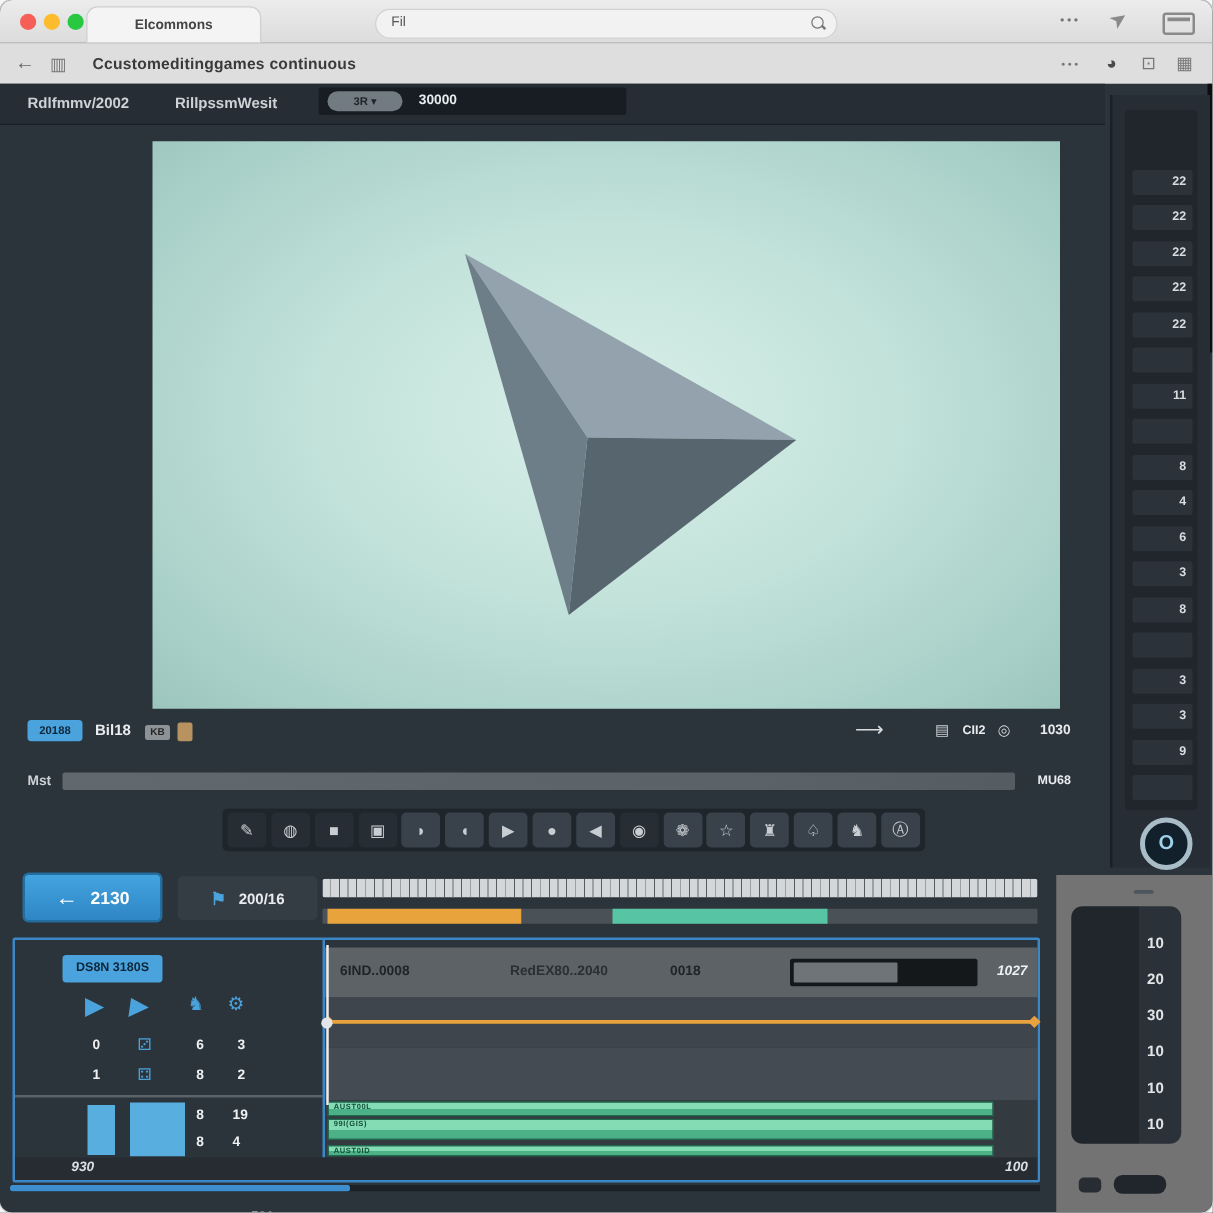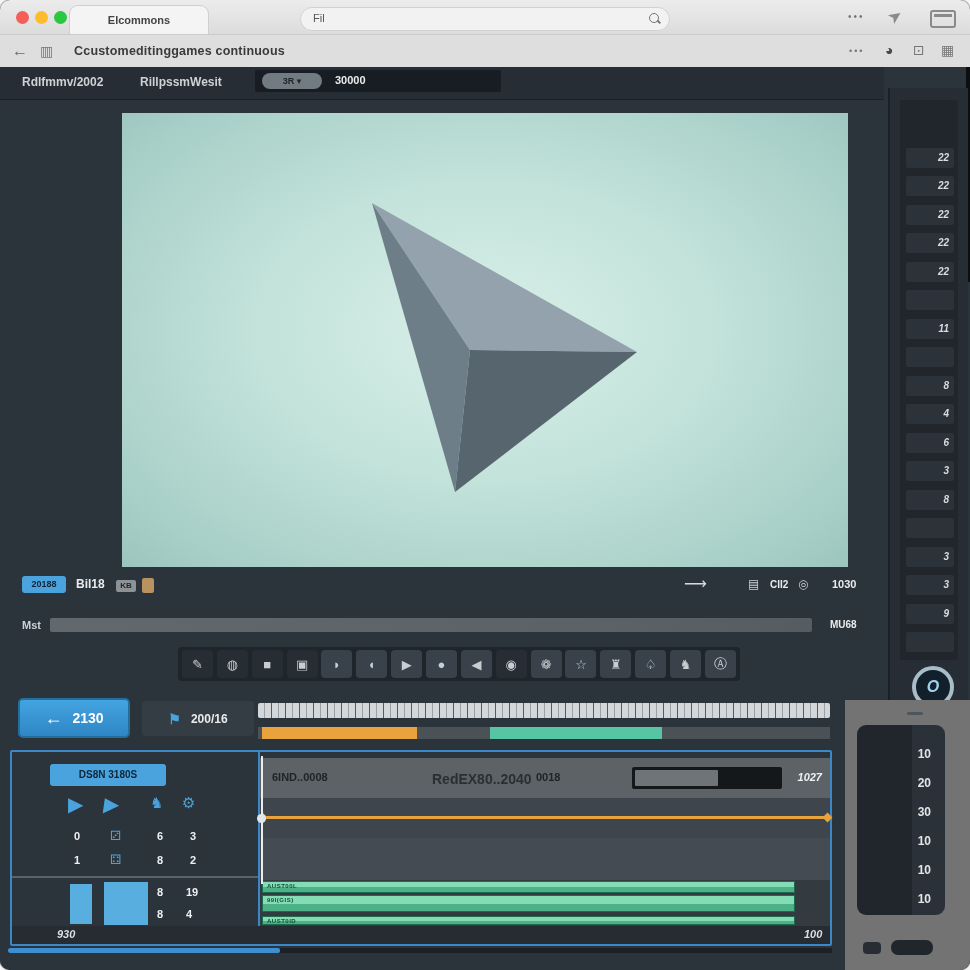--- a/index.html
+++ b/index.html
@@ -47,21 +47,21 @@
   
   #block{position:absolute;left:10px;top:683px;width:822px;height:196px;border:2px solid #3b87c8;border-radius:2px;box-sizing:border-box;background:#2b333b;}
   #leftpanel{position:absolute;left:0;top:0;width:246px;height:174px;background:#2b333b;}
   #vdivider{position:absolute;left:246px;top:0;width:2px;height:174px;background:#3b87c8;}
   #rarea{position:absolute;left:248px;top:0;width:570px;height:174px;}
   .num{color:#eef0f2;font-weight:bold;font-size:11px;}
   .blue-ic{color:#4aa3dc;}
   .track{position:absolute;left:2px;width:533px;background:linear-gradient(#84dcb4 0 55%,#4db188 55% 100%);border:1px solid #1f6b4e;box-sizing:border-box;}
   .track .tl2{position:absolute;left:4px;top:1px;font-size:6px;color:#134d37;font-weight:bold;letter-spacing:.5px;}
   
-  #sidebar{position:absolute;left:888px;top:21px;width:78px;height:618px;background:#272d34;border-left:2px solid #1b2026;font-style:italic;}
+  #sidebar{position:absolute;left:888px;top:9px;width:78px;height:618px;background:#272d34;border-left:2px solid #1b2026;}
   #sbcol{position:absolute;left:10px;top:12px;width:58px;height:560px;background:#20262c;border-radius:3px;}
   .sb-row{position:absolute;left:6px;width:48px;height:20px;background:#2b323a;border-radius:2px;}
   .sb-row span{position:absolute;right:5px;top:4px;font-size:10px;font-weight:bold;color:#d9dcdf;}
   #powerbtn{position:absolute;left:22px;top:578px;width:34px;height:34px;border-radius:50%;background:#12202c;border:4px solid #a9bdc8;box-sizing:content-box;color:#9fd2ea;font-weight:bold;font-size:16px;text-align:center;line-height:34px;}
   
   #rpanel{position:absolute;left:845px;top:633px;width:125px;height:270px;background:#737373;}
   #rbox{position:absolute;left:12px;top:25px;width:88px;height:190px;border-radius:9px;background:linear-gradient(90deg,#20262c 0 62%,#2b3138 62% 100%);}
   .rnum{position:absolute;right:14px;font-size:12px;font-weight:bold;color:#e2e5e7;}
   
   #hscroll{position:absolute;left:8px;top:881px;width:824px;height:5px;background:#1b2127;}
@@ -166,21 +166,21 @@
     </button>
     <div id="ruler"></div>
     <div id="segtrack">
       <div class="abs" style="left:4px;top:0;width:155px;height:12px;background:#e8a33d;"></div>
       <div class="abs" style="left:232px;top:0;width:172px;height:12px;background:#57c4a4;"></div>
     </div>
 
     <div id="block">
 
       <div id="leftpanel">
-        <span class="abs badge-blue" style="left:38px;top:12px;width:116px;height:22px;font-size:10px;line-height:22px;text-align:center;">DS8N 3180S</span>
+        <span class="abs badge-blue" style="left:38px;top:12px;width:80px;height:22px;font-size:10px;line-height:22px;text-align:center;">DS8N 3180S</span>
         <span class="abs blue-ic" style="left:56px;top:40px;font-size:20px;">▶</span>
         <span class="abs blue-ic" style="left:92px;top:40px;font-size:20px;transform:skewX(-8deg);">▶</span>
         <span class="abs blue-ic" style="left:138px;top:42px;font-size:15px;">♞</span>
         <span class="abs blue-ic" style="left:170px;top:42px;font-size:15px;">⚙</span>
 
         <span class="abs num" style="left:62px;top:78px;">0</span>
         <span class="abs blue-ic" style="left:98px;top:76px;font-size:13px;">⚂</span>
         <span class="abs num" style="left:145px;top:78px;">6</span>
         <span class="abs num" style="left:178px;top:78px;">3</span>
         <span class="abs num" style="left:62px;top:102px;">1</span>
@@ -196,21 +196,21 @@
         <span class="abs num" style="left:174px;top:134px;">19</span>
         <span class="abs num" style="left:145px;top:156px;">8</span>
         <span class="abs num" style="left:174px;top:156px;">4</span>
       </div>
       <div id="vdivider"></div>
 
       <div id="rarea">
 
         <div class="abs" style="left:0;top:6px;width:570px;height:40px;background:#5c6266;">
           <span class="abs" style="left:12px;top:13px;font-size:11px;font-weight:bold;color:#1e2326;">6IND..0008</span>
-          <span class="abs" style="left:172px;top:13px;font-size:14px;font-weight:bold;color:#2a2f33;">RedEX80..2040</span>
+          <span class="abs" style="left:148px;top:13px;font-size:11px;font-weight:bold;color:#2a2f33;">RedEX80..2040</span>
           <span class="abs" style="left:276px;top:13px;font-size:11px;font-weight:bold;color:#1e2326;">0018</span>
           <div class="abs" style="left:372px;top:9px;width:150px;height:22px;background:#15181b;border-radius:2px;">
             <div class="abs" style="left:3px;top:3px;width:83px;height:16px;background:#6e7478;border-radius:1px;"></div>
           </div>
           <span class="abs" style="right:8px;top:13px;font-size:11px;font-weight:bold;color:#eef0f2;font-style:italic;">1027</span>
         </div>
 
         <div class="abs" style="left:0;top:46px;width:570px;height:40px;background:#3e454c;">
           <div class="abs" style="left:0;top:18px;width:570px;height:3px;background:#e8a33d;"></div>
           <div class="abs" style="left:-1px;top:16px;width:7px;height:7px;background:#e8a33d;transform:rotate(45deg);"></div>

